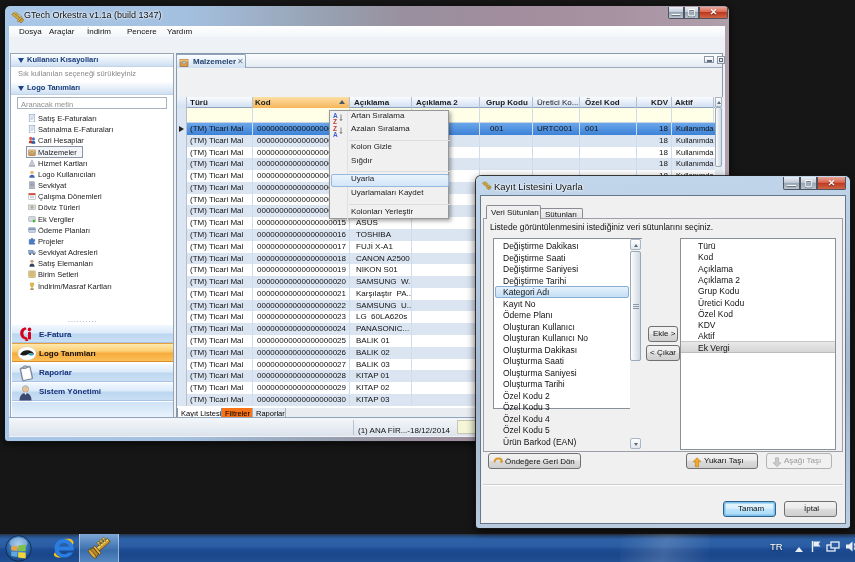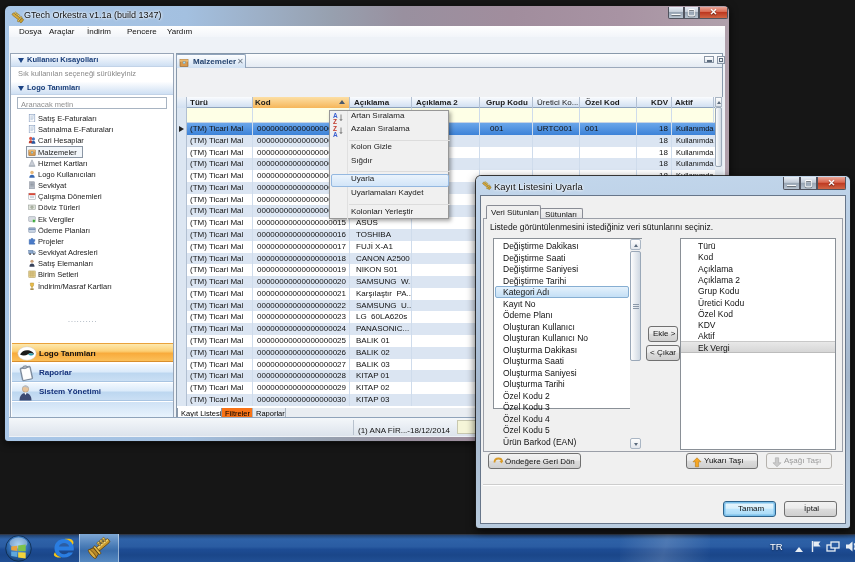--- a/index.html
+++ b/index.html
@@ -299,20 +299,28 @@
       <div class="ti" style="top:167.55px">
           <svg class="ic" width="10" height="10" viewBox="0 0 10 10">
             <path d="M3 1.2h4v2.6 a2 2 0 0 1 -4 0 Z" fill="#e8bc4a" stroke="#a8821a" stroke-width=".5"></path>
             <rect x="4.3" y="5.6" width="1.4" height="2.4" fill="#caa030"></rect>
             <rect x="2.8" y="8" width="4.4" height="1.6" rx=".5" fill="#8a6a1a"></rect>
           </svg>
           <div class="tx">İndirim/Masraf Kartları</div>
         </div>
     </div>
     <div class="abs" style="left:57px;top:264px;width:50px;height:4px;color:#7d8b9b;font-size:7px;letter-spacing:1px;line-height:3px">..........</div>
+    <div class="abs accbar" style="top:270px">
+        <div class="t">E-Fatura</div>
+      <svg style="position:absolute;left:6px;top:1px" width="17" height="16" viewBox="0 0 17 16">
+          <path d="M7.8 1.5 C4 1.5 2.2 4.2 2.2 7.2 C2.2 10.5 4.4 13 7.6 13.5 L7.2 15 L10.2 15 L9.2 11.4 C6.8 11.2 5.4 9.6 5.4 7.4 C5.4 5.2 6.6 3.8 8.6 3.6 Z" fill="#d6001c"></path>
+          <rect x="10" y="5.8" width="3" height="7.6" rx="1.2" fill="#d6001c"></rect>
+          <circle cx="11.5" cy="3.4" r="1.8" fill="#d6001c"></circle>
+        </svg>
+    </div>
     <div class="abs accbar" style="top:289.3px;background:linear-gradient(#fde8ae 0%,#fccf74 42%,#f8ab3c 55%,#fbc05a 100%);border-top:1px solid #e9a23b;border-bottom:1px solid #d98f2c">
         <div class="t" style="color:#111">Logo Tanımları</div>
       <svg style="position:absolute;left:5px;top:1.5px" width="20" height="15" viewBox="0 0 20 15">
           <ellipse cx="10" cy="7.5" rx="9.2" ry="6.8" fill="#fff" stroke="#c8c8c8" stroke-width=".5"></ellipse>
           <path d="M3 8.5 C5 4.5 9 3.5 12.5 4.5 C15 5.2 16.5 6.5 17 8.2 C14.5 7 12.5 7.2 11 8.2 C8.5 10 5.5 10 3 8.5 Z" fill="#1a1a1a"></path>
           <path d="M11 8.2 C12.5 7.2 14.5 7 17 8.2 C15.5 9.8 13 10.2 11 8.2 Z" fill="#2e9db0"></path>
         </svg>
     </div>
     <div class="abs accbar" style="top:308.6px">
         <div class="t">Raporlar</div>

